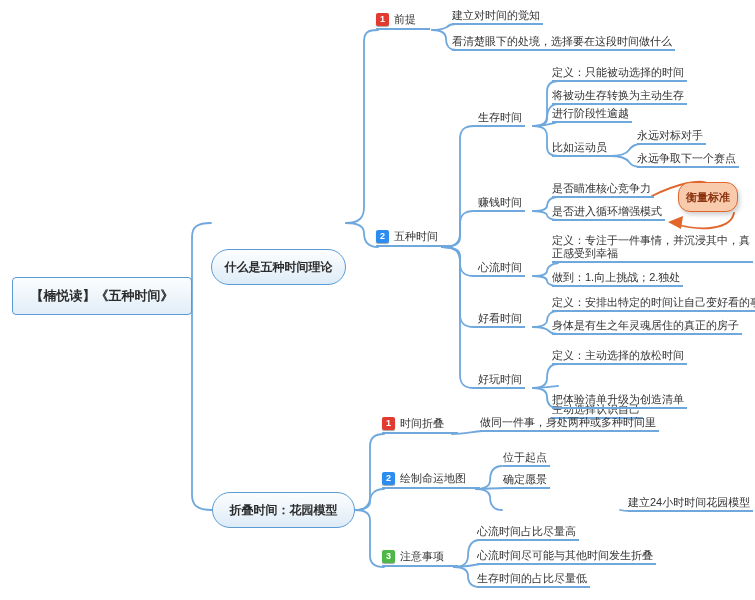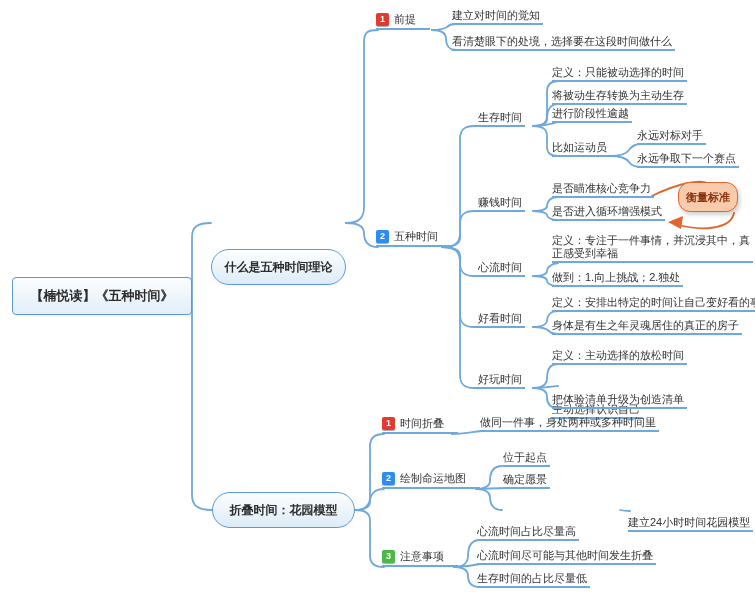--- a/index.html
+++ b/index.html
@@ -146,21 +146,21 @@
     <span>时间折叠</span>
   </div>
   <div class="leaf" style="left:480px;top:415px;">做同一件事，身处两种或多种时间里</div>
 
   <div class="badge-node" style="left:382px;top:471px;">
     <span class="badge blue">2</span>
     <span>绘制命运地图</span>
   </div>
   <div class="leaf" style="left:503px;top:450px;">位于起点</div>
   <div class="leaf" style="left:503px;top:472px;">确定愿景</div>
-  <div class="leaf" style="left:628px;top:495px;margin-top:20px;">建立24小时时间花园模型</div>
+  <div class="leaf" style="left:628px;top:495px;">建立24小时时间花园模型</div>
 
   <div class="badge-node" style="left:382px;top:549px;">
     <span class="badge green">3</span>
     <span>注意事项</span>
   </div>
   <div class="leaf" style="left:477px;top:524px;">心流时间占比尽量高</div>
   <div class="leaf" style="left:477px;top:548px;">心流时间尽可能与其他时间发生折叠</div>
   <div class="leaf" style="left:477px;top:571px;">生存时间的占比尽量低</div>
 
 </div>

